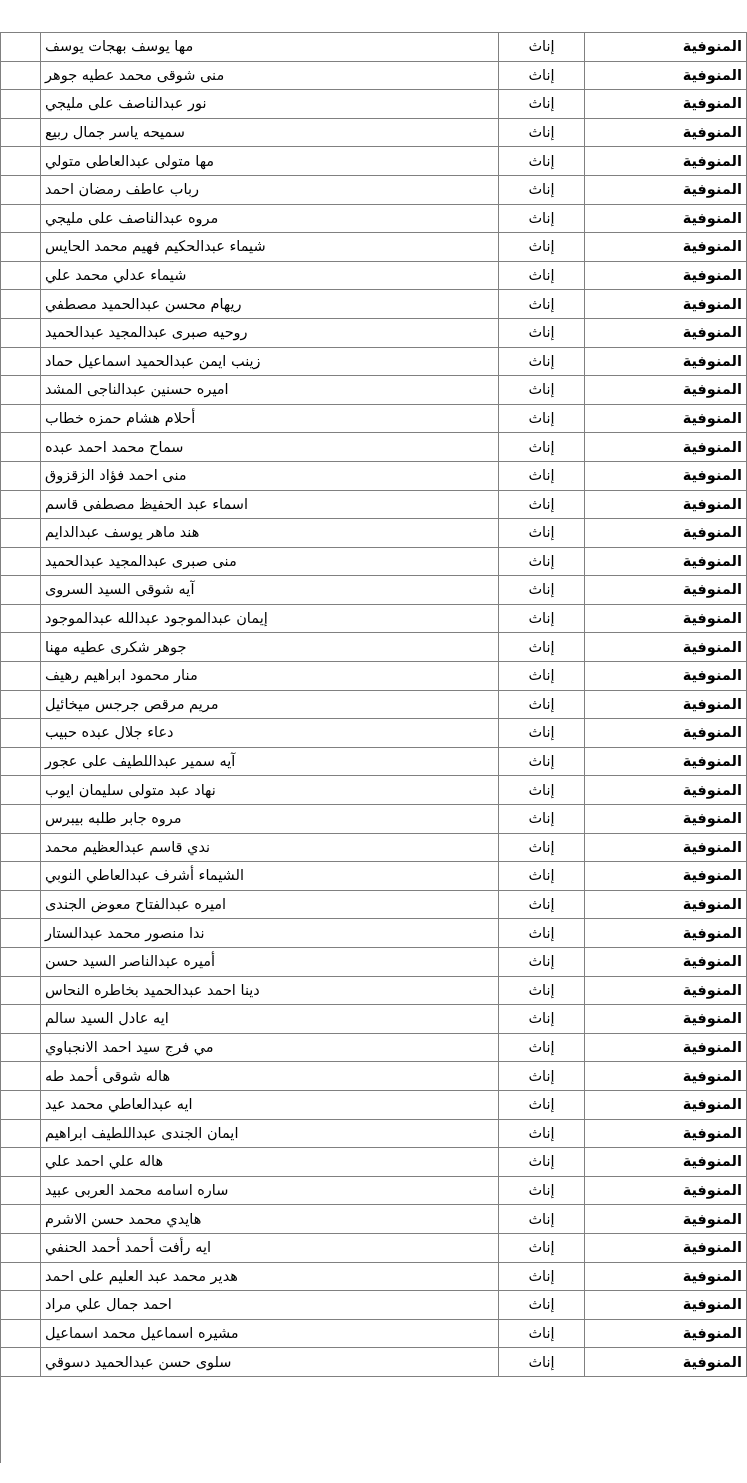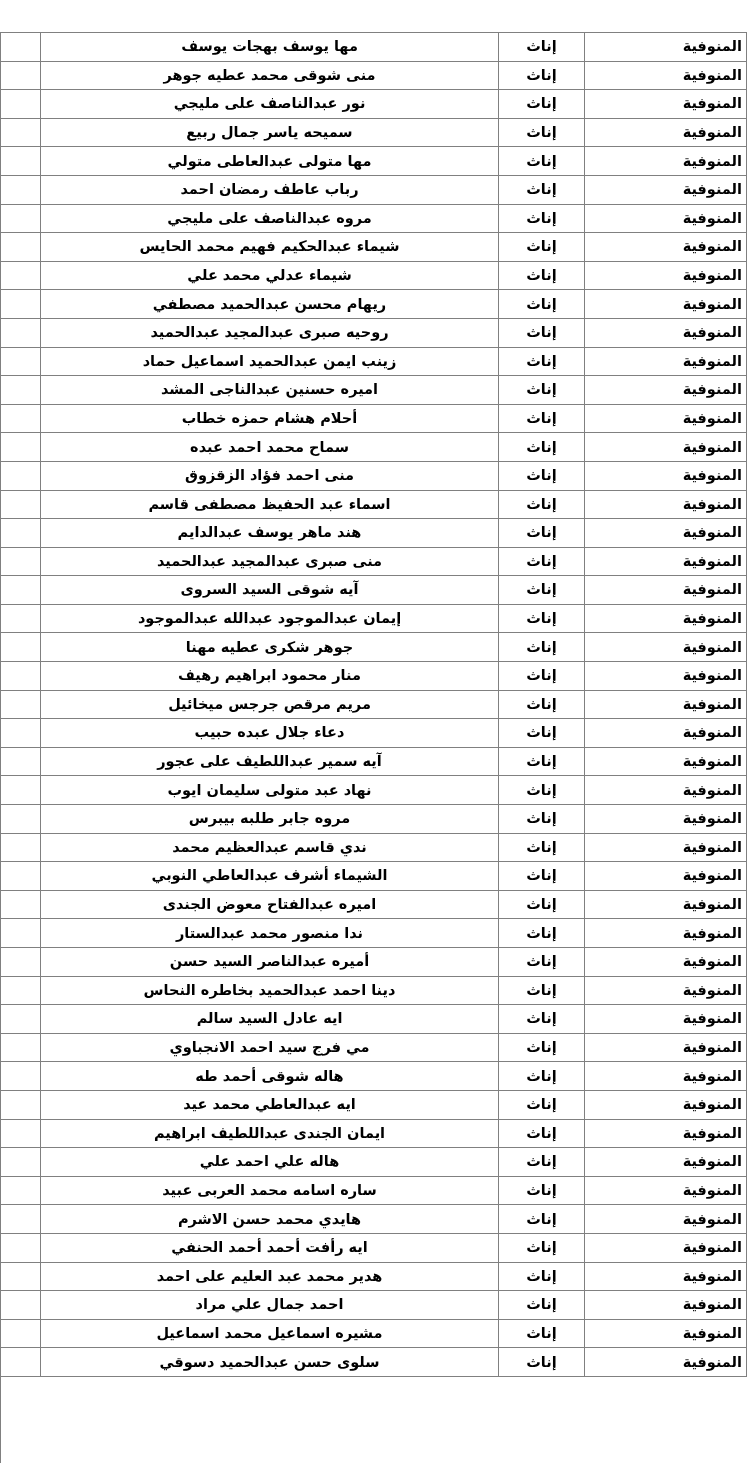--- a/index.html
+++ b/index.html
@@ -57,29 +57,29 @@
 
   
   td.cell-index {
     border: 2px solid #000000;
     border-right: none;
     background: #ffffff;
     padding: 0;
   }
 
   td.cell-name {
-    text-align: center;
+    text-align: left;
     border-right: 2px solid #000000;
-    font-weight: 700;
+    font-weight: 400;
     letter-spacing: 0;
   }
 
   td.cell-gender {
     text-align: center;
-    font-weight: 700;
+    font-weight: 400;
   }
 
   td.cell-governorate {
     text-align: right;
     font-weight: 600;
     border-left: 1px solid #808080;
   }
 
   
   .page::before {

